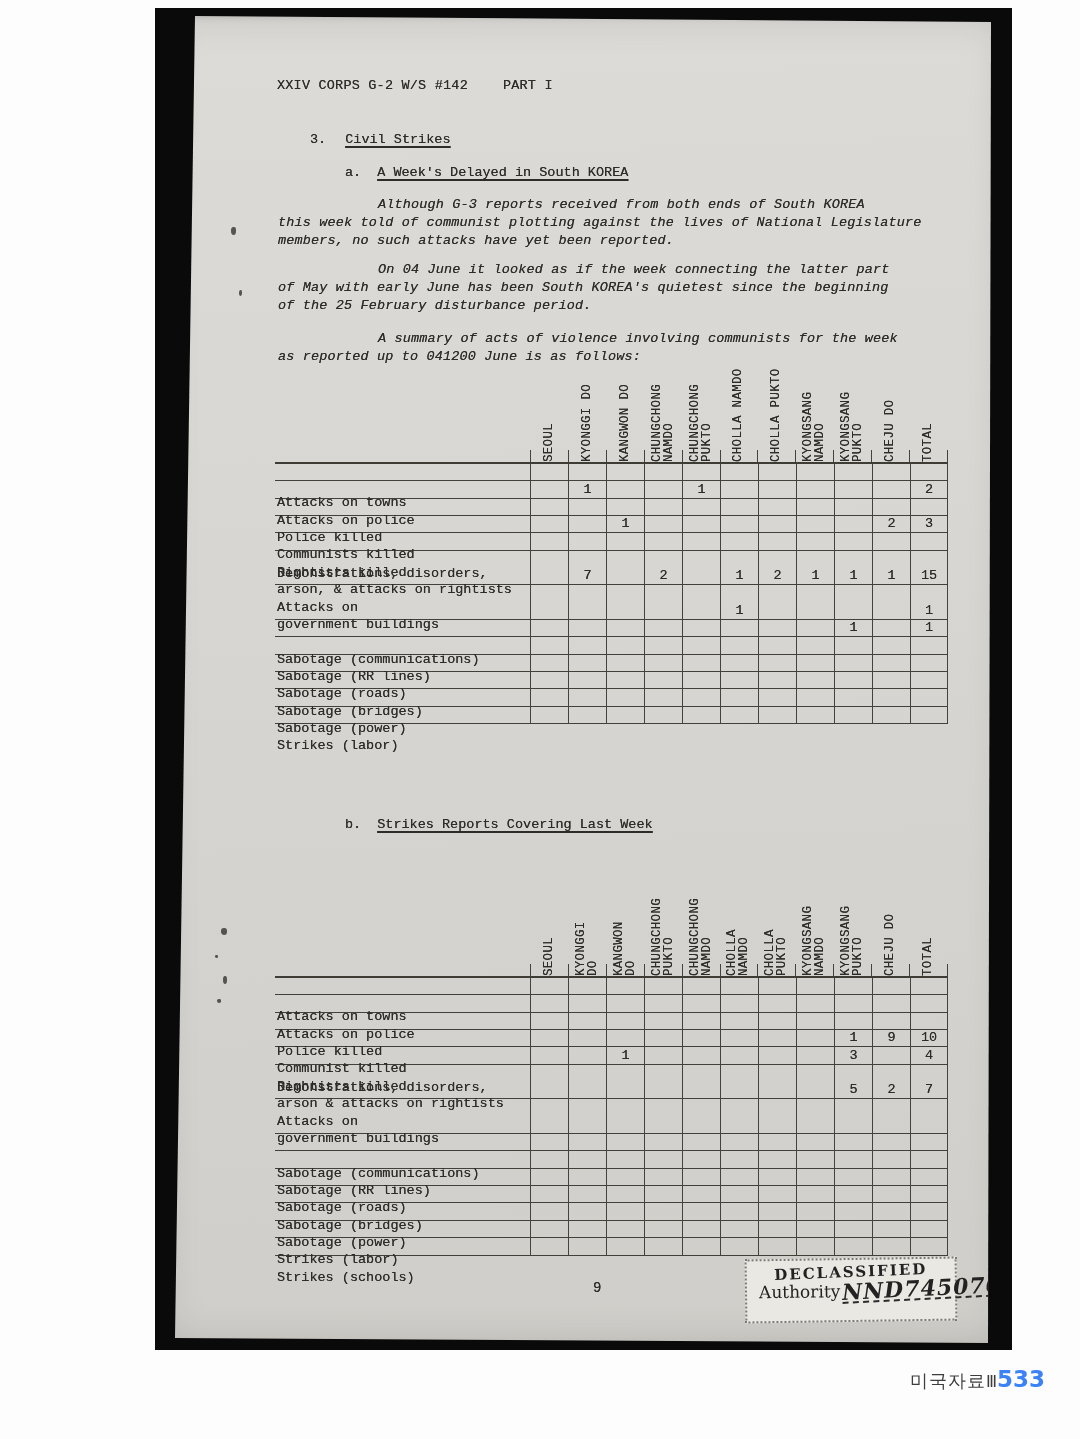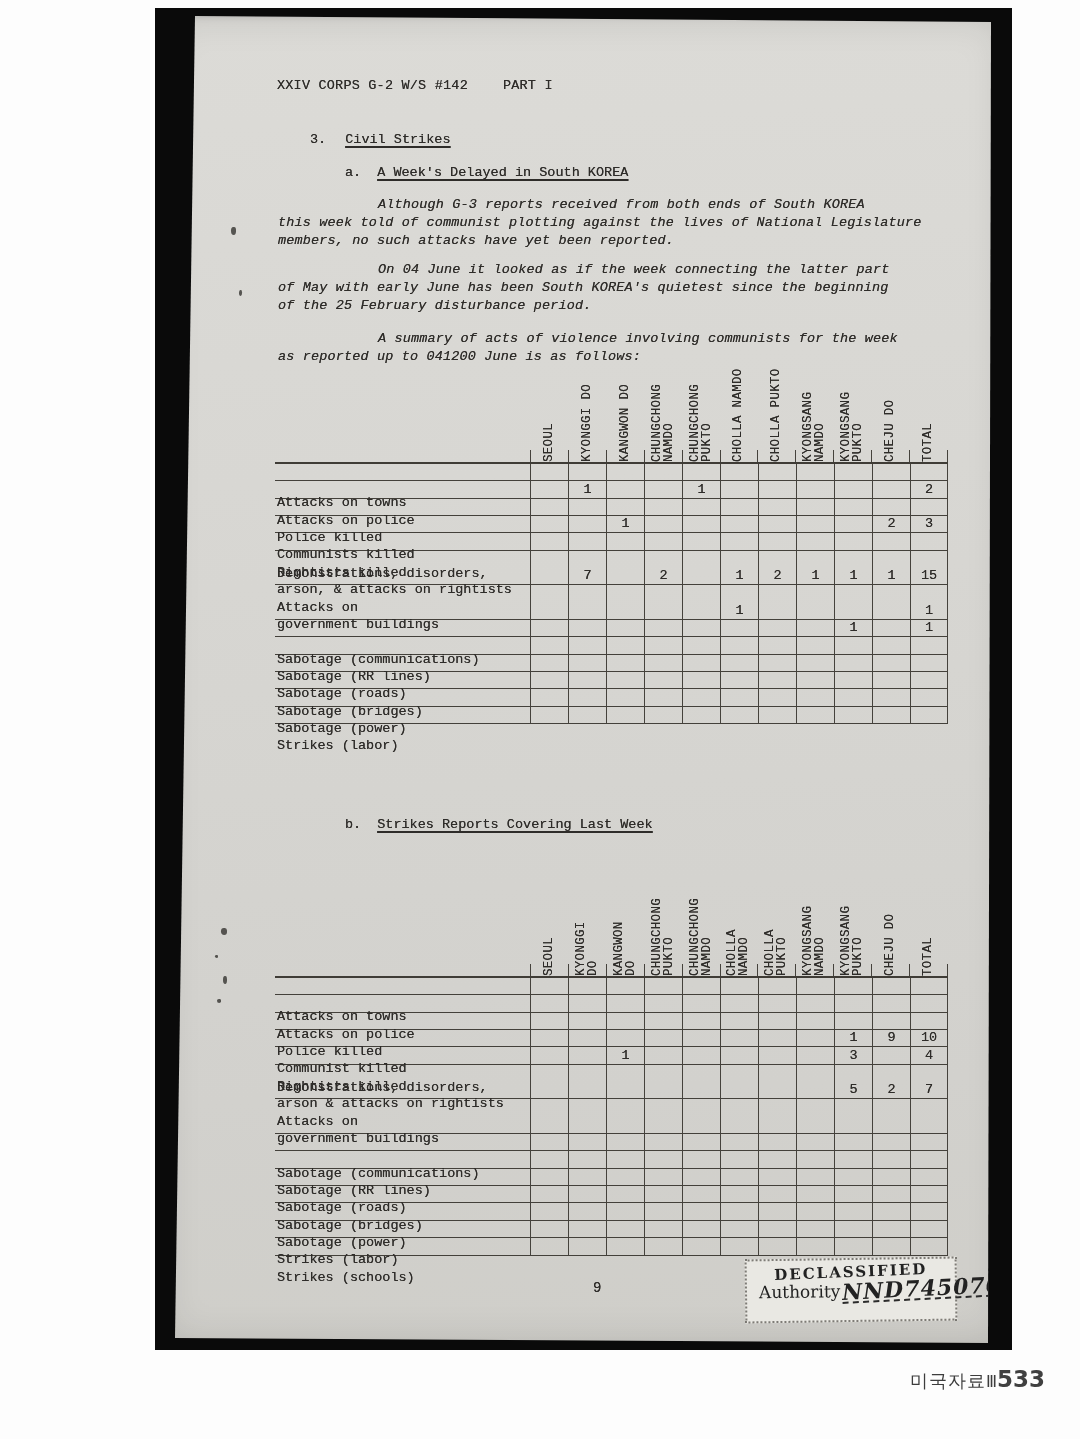--- a/index.html
+++ b/index.html
@@ -77,21 +77,21 @@
   .stamp-hand{font-size:22px;font-style:italic;font-weight:bold;letter-spacing:1px;
     margin-left:2px;transform:rotate(-2deg);border-bottom:2px dashed #2b2b2b;line-height:20px;}
 
   
   .book-footer{
     position:absolute;right:35px;top:1366px;display:flex;align-items:baseline;gap:0;
     font-family:"DejaVu Sans","Liberation Sans",sans-serif;color:#3d3d3d;
   }
   .f-label{font-size:18px;letter-spacing:1px;}
   .f-vol{font-size:16px;}
-  .f-page{font-size:23px;font-weight:bold;color:#404040;}
+  .f-page{font-size:23px;font-weight:bold;color:#3b82f6;}
 
   
   .speck{position:absolute;background:#35332f;border-radius:50% 40% 50% 60%;opacity:.8;}
 </style>
 </head>
 <body>
 
 <div class="scan">
   <div class="paper">
 

